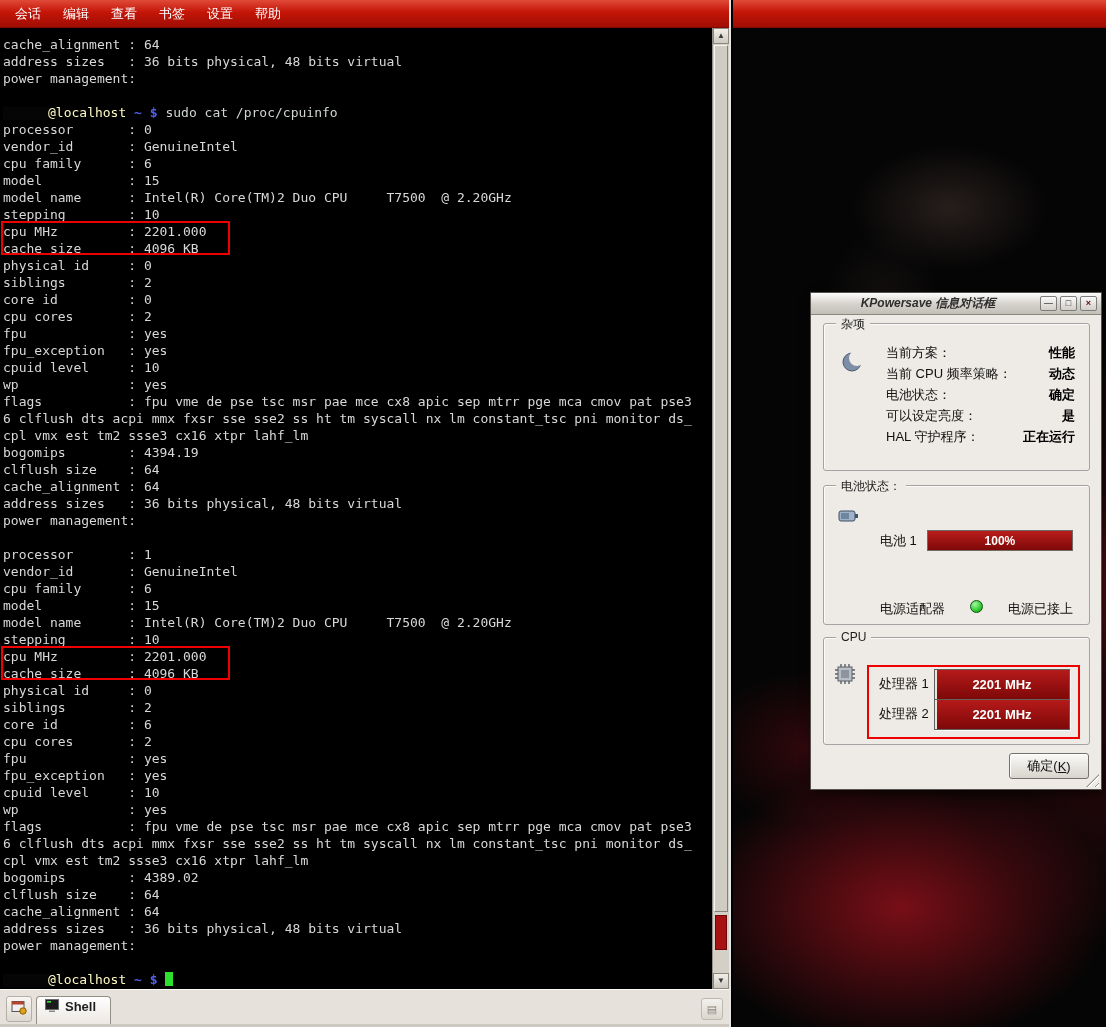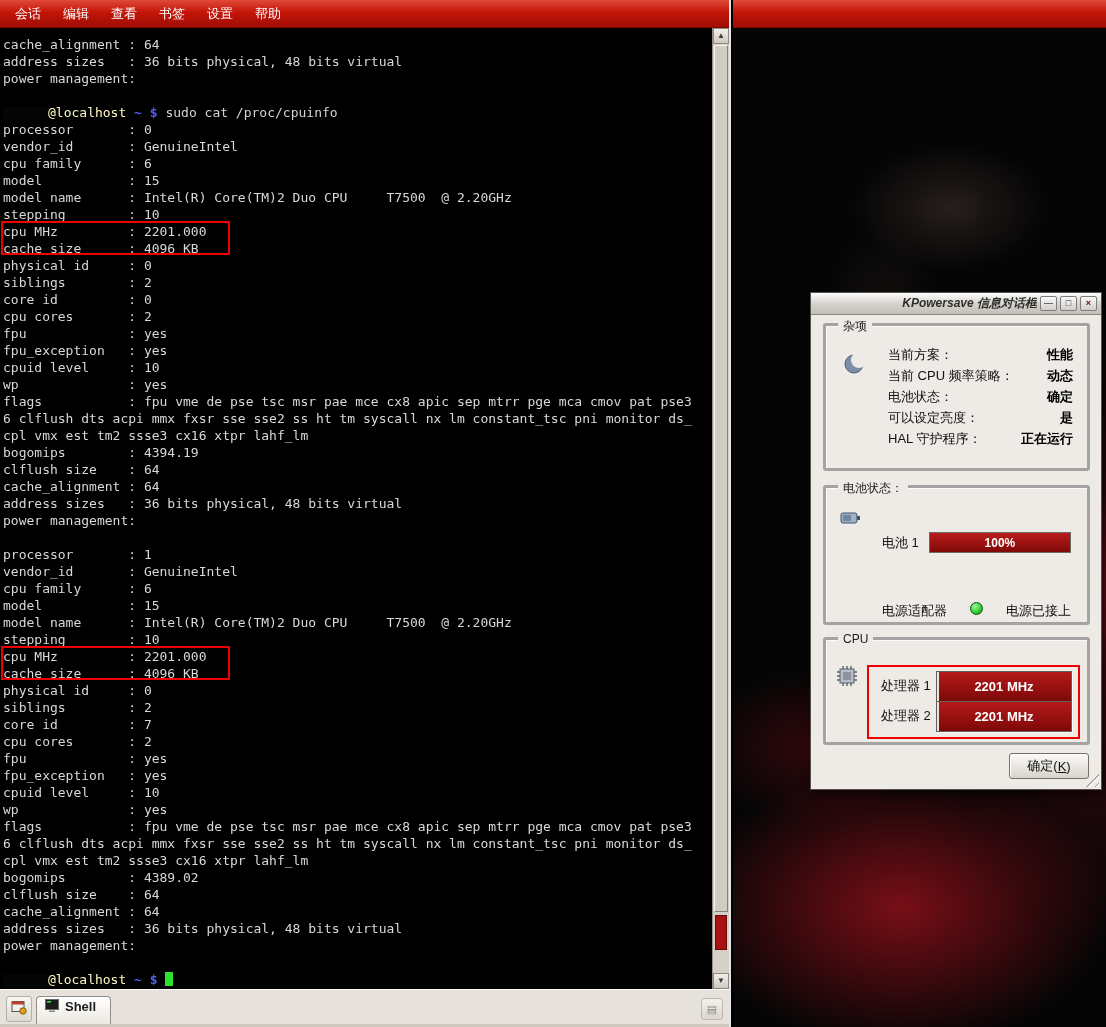--- a/index.html
+++ b/index.html
@@ -61,28 +61,28 @@
       radial-gradient(300px 200px at 45% 88%, rgba(140,16,26,0.85), transparent 70%),
       radial-gradient(220px 420px at 99% 60%, rgba(105,12,22,0.55), transparent 75%),
       radial-gradient(150px 110px at 20% 72%, rgba(90,10,18,0.5), transparent 70%),
       #050505;}
 
   
   .dlg{position:absolute;left:810px;top:292px;width:292px;height:498px;background:#eeeae5;
        border:1px solid #55514d;box-shadow:3px 4px 10px rgba(0,0,0,0.55);}
   .titlebar{height:22px;background:linear-gradient(#fdfdfd,#d4d0ca 55%,#c3bfb9);
             border-bottom:1px solid #8b877f;display:flex;align-items:center;padding:0 4px 0 8px;cursor:default;}
-  .title{flex:1;text-align:right;font-size:12px;font-weight:bold;font-style:italic;color:#2e2e2e;
+  .title{flex:1;text-align:center;font-size:12px;font-weight:bold;font-style:italic;color:#2e2e2e;
          white-space:nowrap;overflow:hidden;}
   .wbtn{width:17px;height:15px;margin-left:3px;background:linear-gradient(#fafafa,#d2cec8);
         border:1px solid #7d7d7d;border-radius:2px;font-size:9px;line-height:13px;text-align:center;
         color:#222;cursor:pointer;flex:none;}
   .wbtn.close{color:#5c0c0c;font-weight:bold;}
 
-  .grp{position:absolute;left:12px;width:267px;border:3px solid #a3a3a3;border-radius:3px;
+  .grp{position:absolute;left:12px;width:267px;border:1px solid #a3a3a3;border-radius:3px;
        box-shadow:inset 1px 1px 0 #fcfbf9;}
   .grp-title{position:absolute;top:-8px;left:12px;background:#eeeae5;padding:0 5px;font-size:12px;color:#1c1c1c;}
   .grp-misc{top:30px;height:148px;}
   .grp-batt{top:192px;height:140px;}
   .grp-cpu{top:344px;height:108px;}
   .grp-icon{position:absolute;}
 
   .rows{position:absolute;left:62px;right:14px;top:18px;}
   .info-row{display:flex;justify-content:space-between;align-items:baseline;line-height:21px;font-size:13px;color:#111;}
   .info-row .val{font-weight:bold;color:#000;}
@@ -173,21 +173,21 @@
             <div class="tline">processor       : 1</div>
             <div class="tline">vendor_id       : GenuineIntel</div>
             <div class="tline">cpu family      : 6</div>
             <div class="tline">model           : 15</div>
             <div class="tline">model name      : Intel(R) Core(TM)2 Duo CPU     T7500  @ 2.20GHz</div>
             <div class="tline">stepping        : 10</div>
             <div class="tline">cpu MHz         : 2201.000</div>
             <div class="tline">cache size      : 4096 KB</div>
             <div class="tline">physical id     : 0</div>
             <div class="tline">siblings        : 2</div>
-            <div class="tline">core id         : 7</div>
+            <div class="tline">core id         : 6</div>
             <div class="tline">cpu cores       : 2</div>
             <div class="tline">fpu             : yes</div>
             <div class="tline">fpu_exception   : yes</div>
             <div class="tline">cpuid level     : 10</div>
             <div class="tline">wp              : yes</div>
             <div class="tline">flags           : fpu vme de pse tsc msr pae mce cx8 apic sep mtrr pge mca cmov pat pse3</div>
             <div class="tline">6 clflush dts acpi mmx fxsr sse sse2 ss ht tm syscall nx lm constant_tsc pni monitor ds_</div>
             <div class="tline">cpl vmx est tm2 ssse3 cx16 xtpr lahf_lm</div>
             <div class="tline">bogomips        : 4389.02</div>
             <div class="tline">clflush size    : 64</div>

